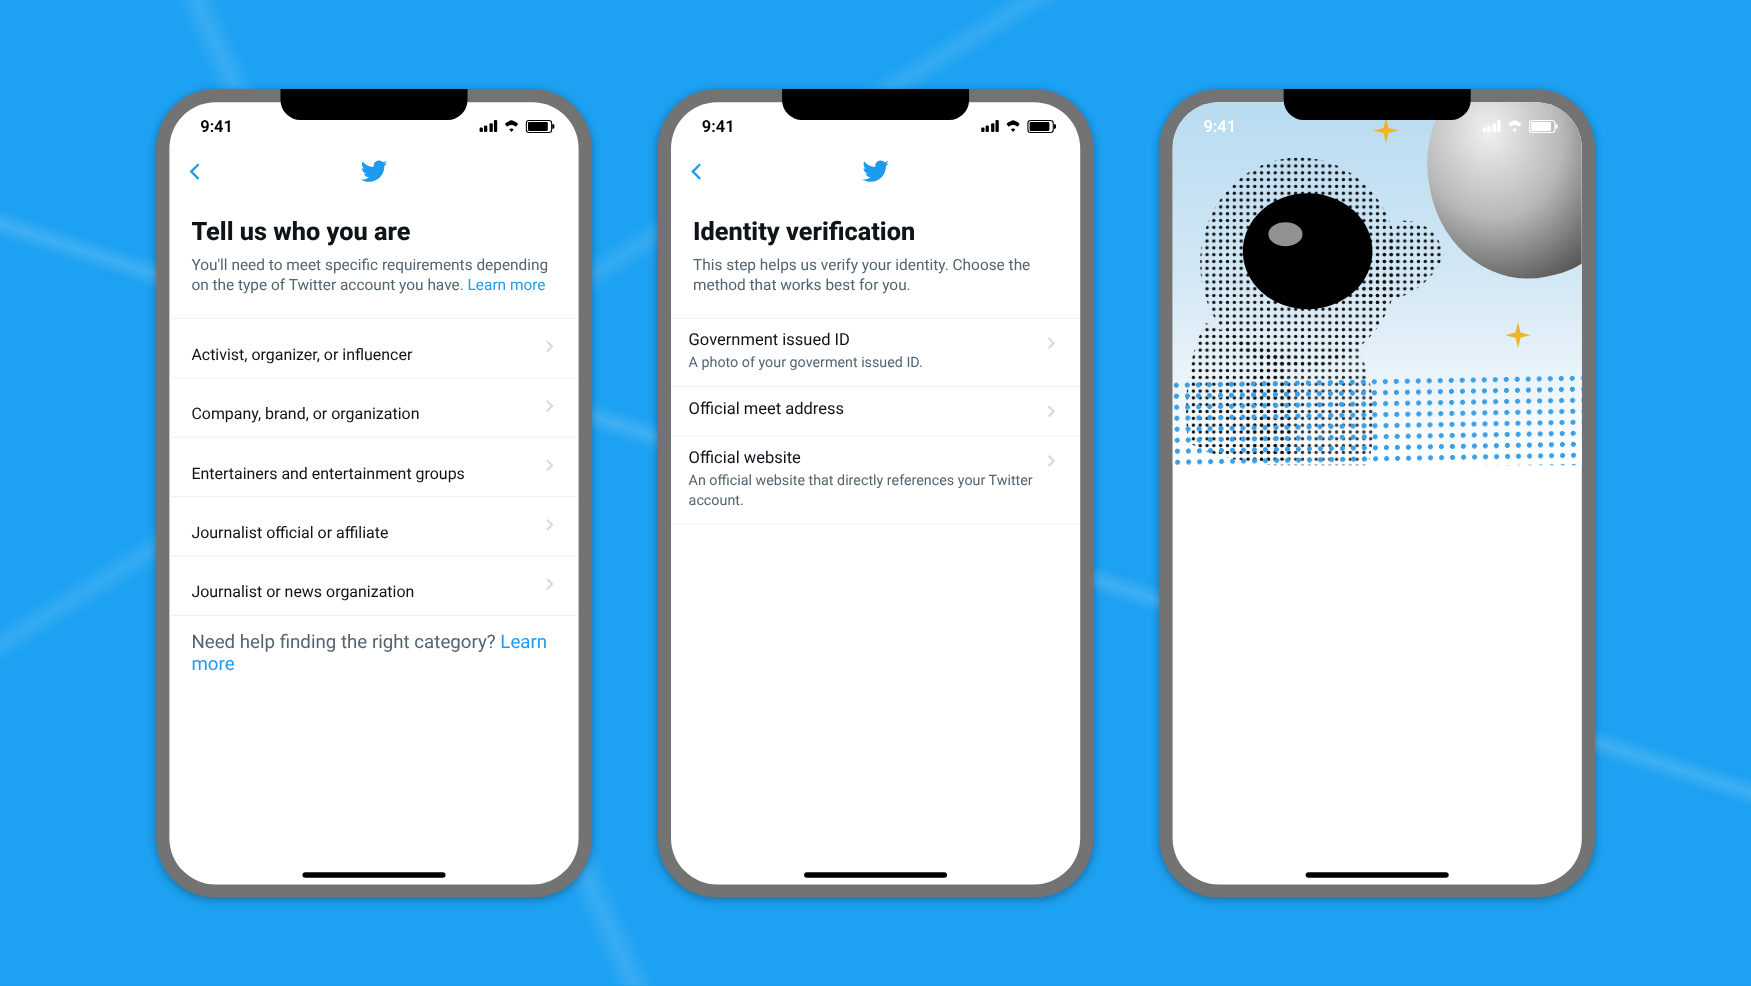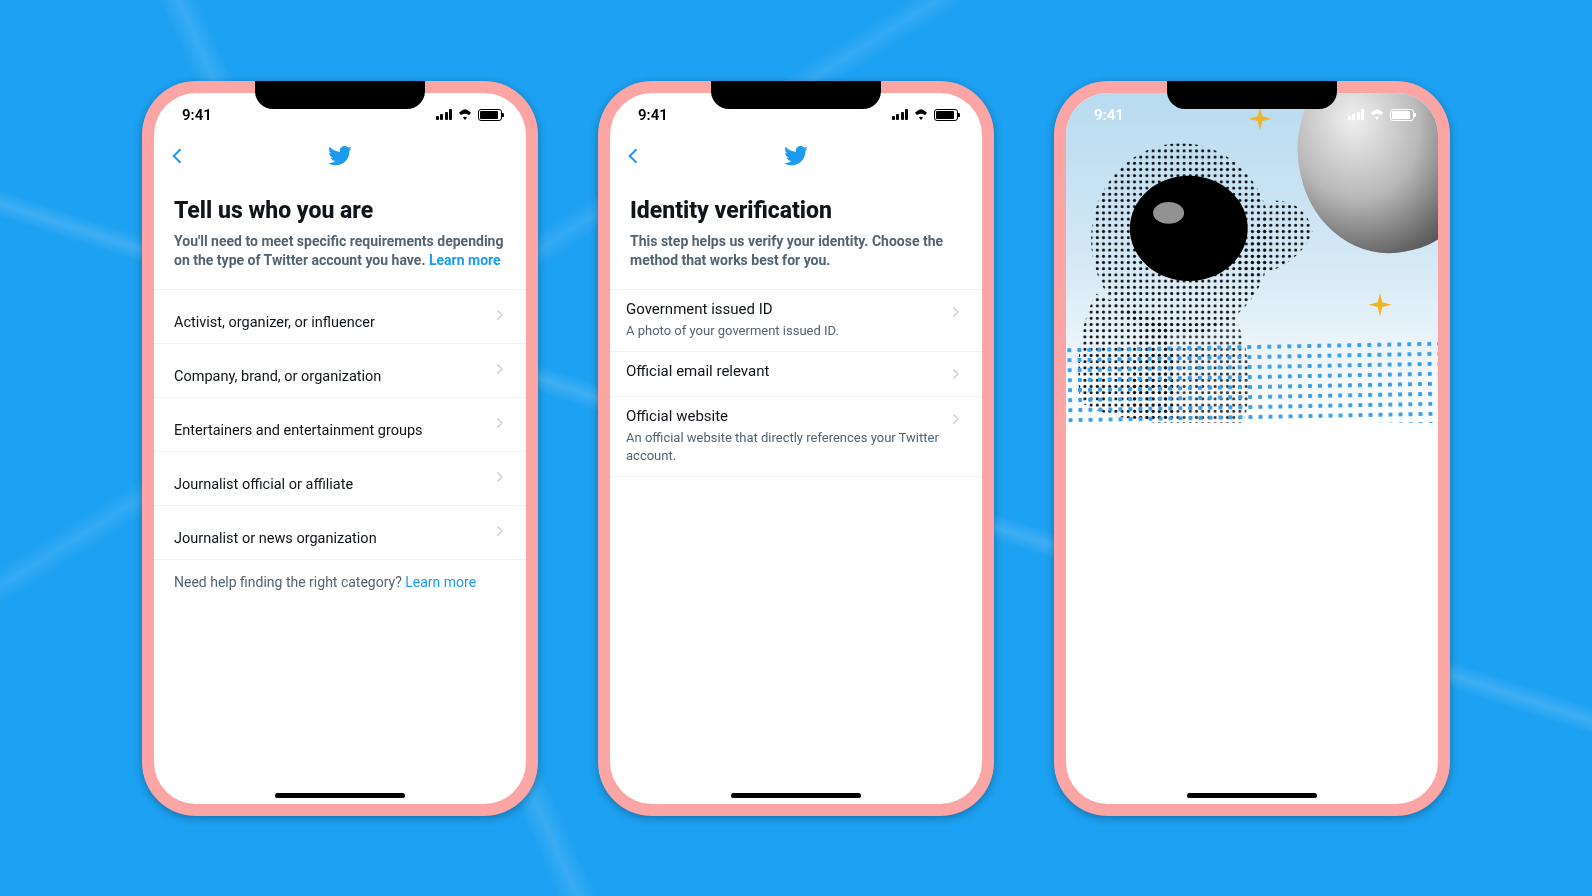--- a/index.html
+++ b/index.html
@@ -22,21 +22,21 @@
   inset: 0;
   background:
     linear-gradient(18deg, transparent 48%, rgba(255,255,255,0.15) 49%, transparent 50%),
     linear-gradient(-32deg, transparent 68%, rgba(255,255,255,0.1) 69%, transparent 70%),
     linear-gradient(66deg, transparent 28%, rgba(255,255,255,0.12) 29%, transparent 30%);
   pointer-events: none;
 }
 .phone {
   width: 396px;
   height: 735px;
-  background: #fca5a5;
+  background: #737373;
   border-radius: 54px;
   padding: 12px;
   position: relative;
   box-shadow: 0 2px 8px rgba(0,0,0,0.3);
 }
 .screen {
   width: 100%;
   height: 100%;
   background: #fff;
   border-radius: 42px;
@@ -147,21 +147,20 @@
   font-size: 23px;
   font-weight: 800;
   color: #0f1419;
   margin-bottom: 8px;
 }
 .page-subtitle {
   font-size: 14px;
   color: #536471;
   line-height: 1.4;
   margin-bottom: 18px;
-  font-weight: bold;
 }
 .link { color: #1d9bf0; cursor: pointer; }
 .list {
   margin: 0 -20px;
 }
 .list-item {
   display: flex;
   justify-content: space-between;
   align-items: center;
   padding: 12px 20px;
@@ -172,21 +171,21 @@
 .list-item-label {
   font-size: 14.5px;
   color: #0f1419;
   font-weight: 400;
   margin-top: 12px;
 }
 .chevron { color: #cfd9de; }
 .chevron svg { width: 14px; height: 14px; }
 .help-row {
   padding: 14px 0;
-  font-size: 14px;
+  font-size: 17px;
   color: #536471;
 }
 .verify-item {
   padding: 10px 16px 12px;
   border-bottom: 1px solid #eff3f4;
   cursor: pointer;
   position: relative;
 }
 .verify-item:first-child { border-top: 1px solid #eff3f4; }
 .verify-title {
@@ -371,21 +370,21 @@
       <p class="page-subtitle">This step helps us verify your identity. Choose the method that works best for you.</p>
       <div class="list">
         <div class="verify-item">
           <div class="verify-title">Government issued ID</div>
           <div class="verify-desc">A photo of your goverment issued ID.</div>
           <span class="chevron"><svg viewBox="0 0 24 24" fill="none" stroke="currentColor" stroke-width="3">
                 <path d="M9 4l8 8-8 8"></path>
               </svg></span>
         </div>
         <div class="verify-item">
-          <div class="verify-title">Official email relevant</div>
+          <div class="verify-title">Official meet address</div>
           <span class="chevron"><svg viewBox="0 0 24 24" fill="none" stroke="currentColor" stroke-width="3">
                 <path d="M9 4l8 8-8 8"></path>
               </svg></span>
         </div>
         <div class="verify-item">
           <div class="verify-title">Official website</div>
           <div class="verify-desc">An official website that directly references your Twitter account.</div>
           <span class="chevron"><svg viewBox="0 0 24 24" fill="none" stroke="currentColor" stroke-width="3">
                 <path d="M9 4l8 8-8 8"></path>
               </svg></span>

